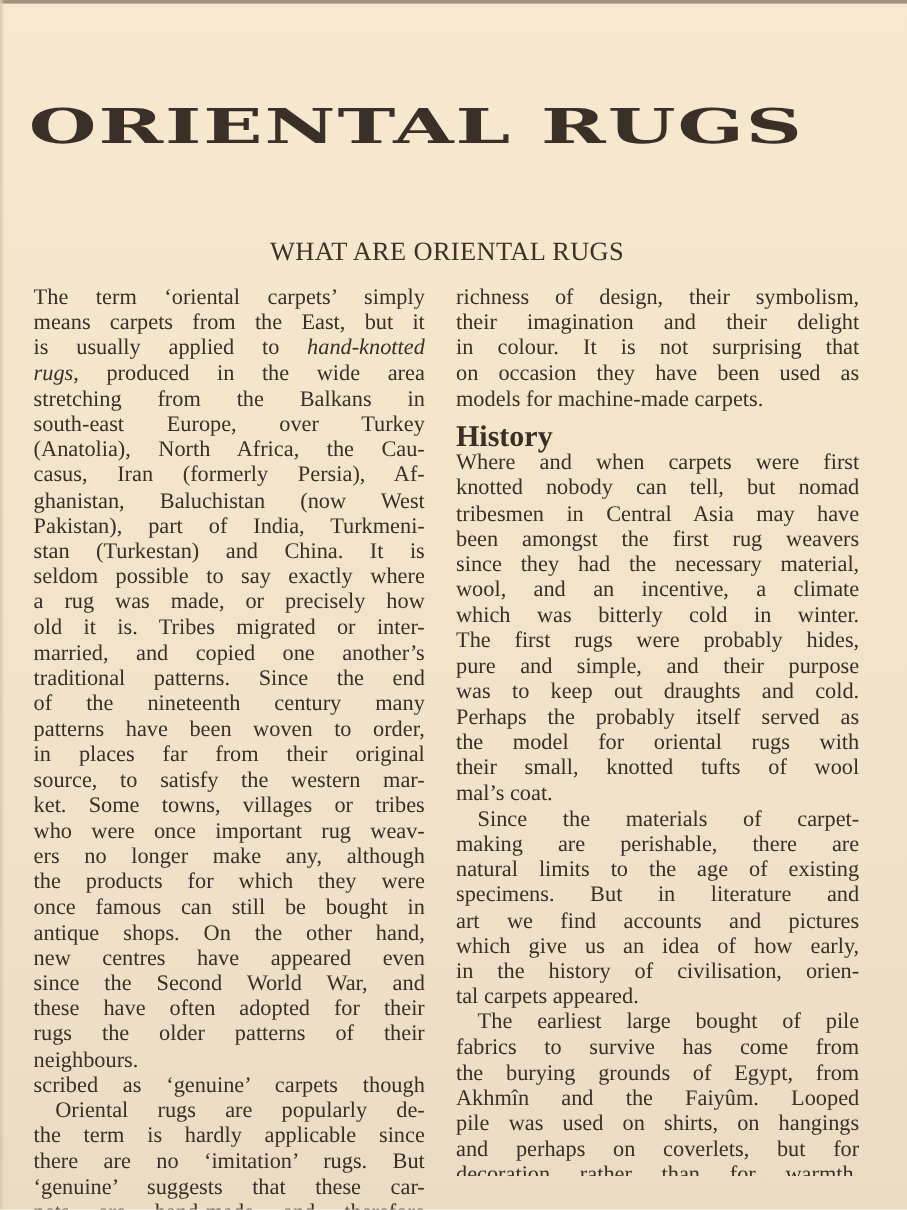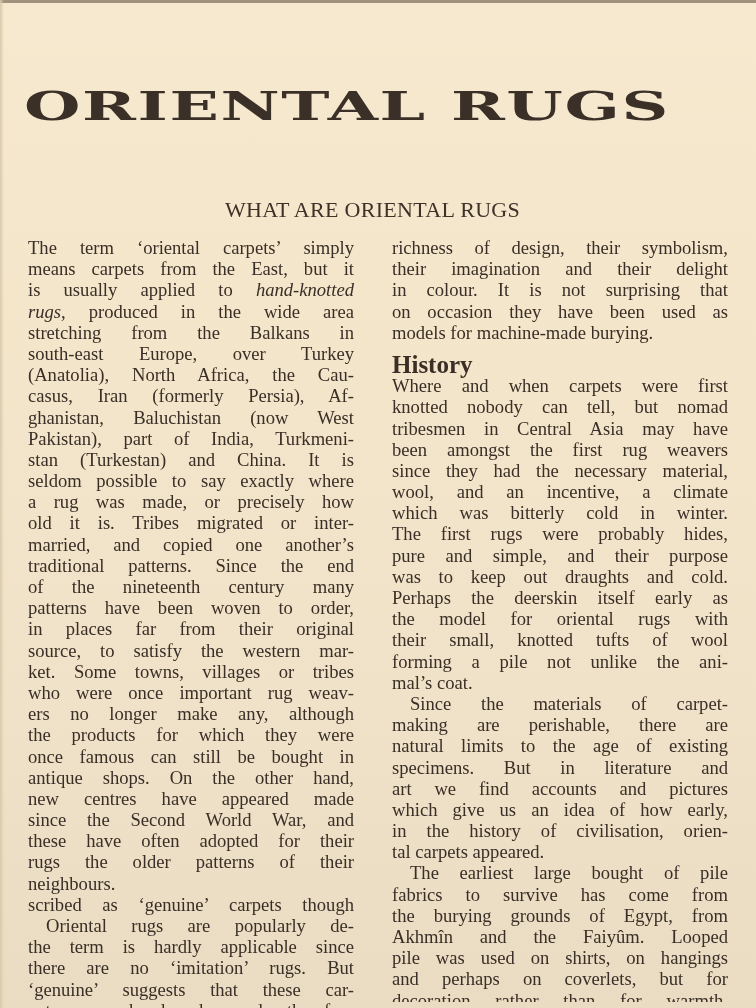--- a/index.html
+++ b/index.html
@@ -64,21 +64,21 @@
       font-family: "Liberation Serif", serif;
       font-size: 18.6px;
       line-height: 21.2px;
       color: #3a2f27;
     }
     .col-left {
       left: 28px;
       width: 326px;
     }
     .col-right {
-      left: 392px;
+      left: 380px;
       width: 336px;
     }
     .line {
       display: block;
       white-space: nowrap;
       text-align: justify;
       text-align-last: justify;
       height: 21.2px;
       overflow: hidden;
     }
@@ -134,56 +134,55 @@
   <span class="line">of the nineteenth century many</span>
   <span class="line">patterns have been woven to order,</span>
   <span class="line">in places far from their original</span>
   <span class="line">source, to satisfy the western mar-</span>
   <span class="line">ket. Some towns, villages or tribes</span>
   <span class="line">who were once important rug weav-</span>
   <span class="line">ers no longer make any, although</span>
   <span class="line">the products for which they were</span>
   <span class="line">once famous can still be bought in</span>
   <span class="line">antique shops. On the other hand,</span>
-  <span class="line">new centres have appeared made</span>
+  <span class="line">new centres have appeared even</span>
   <span class="line">since the Second World War, and</span>
   <span class="line">these have often adopted for their</span>
   <span class="line">rugs the older patterns of their</span>
   <span class="line last">neighbours.</span>
   <span class="line">scribed as ‘genuine’ carpets though</span>
   <span class="line indent">Oriental rugs are popularly de-</span>
   <span class="line">the term is hardly applicable since</span>
   <span class="line">there are no ‘imitation’ rugs. But</span>
   <span class="line">‘genuine’ suggests that these car-</span>
   <span class="line cut">pets are hand-made and therefore</span>
 </div>
 
 <div class="column col-right">
   <span class="line">richness of design, their symbolism,</span>
   <span class="line">their imagination and their delight</span>
   <span class="line">in colour. It is not surprising that</span>
   <span class="line">on occasion they have been used as</span>
-  <span class="line last">models for machine-made burying.</span>
+  <span class="line last">models for machine-made carpets.</span>
 
   <span class="subhead">History</span>
 
   <span class="line">Where and when carpets were first</span>
   <span class="line">knotted nobody can tell, but nomad</span>
   <span class="line">tribesmen in Central Asia may have</span>
   <span class="line">been amongst the first rug weavers</span>
   <span class="line">since they had the necessary material,</span>
   <span class="line">wool, and an incentive, a climate</span>
   <span class="line">which was bitterly cold in winter.</span>
   <span class="line">The first rugs were probably hides,</span>
   <span class="line">pure and simple, and their purpose</span>
   <span class="line">was to keep out draughts and cold.</span>
-  <span class="line">Perhaps the deerskin itself early as</span>
+  <span class="line">Perhaps the probably itself served as</span>
   <span class="line">the model for oriental rugs with</span>
   <span class="line">their small, knotted tufts of wool</span>
-  <span class="line">forming a pile not unlike the ani-</span>
   <span class="line last">mal’s coat.</span>
   <span class="line indent">Since the materials of carpet-</span>
   <span class="line">making are perishable, there are</span>
   <span class="line">natural limits to the age of existing</span>
   <span class="line">specimens. But in literature and</span>
   <span class="line">art we find accounts and pictures</span>
   <span class="line">which give us an idea of how early,</span>
   <span class="line">in the history of civilisation, orien-</span>
   <span class="line last">tal carpets appeared.</span>
   <span class="line indent">The earliest large bought of pile</span>

